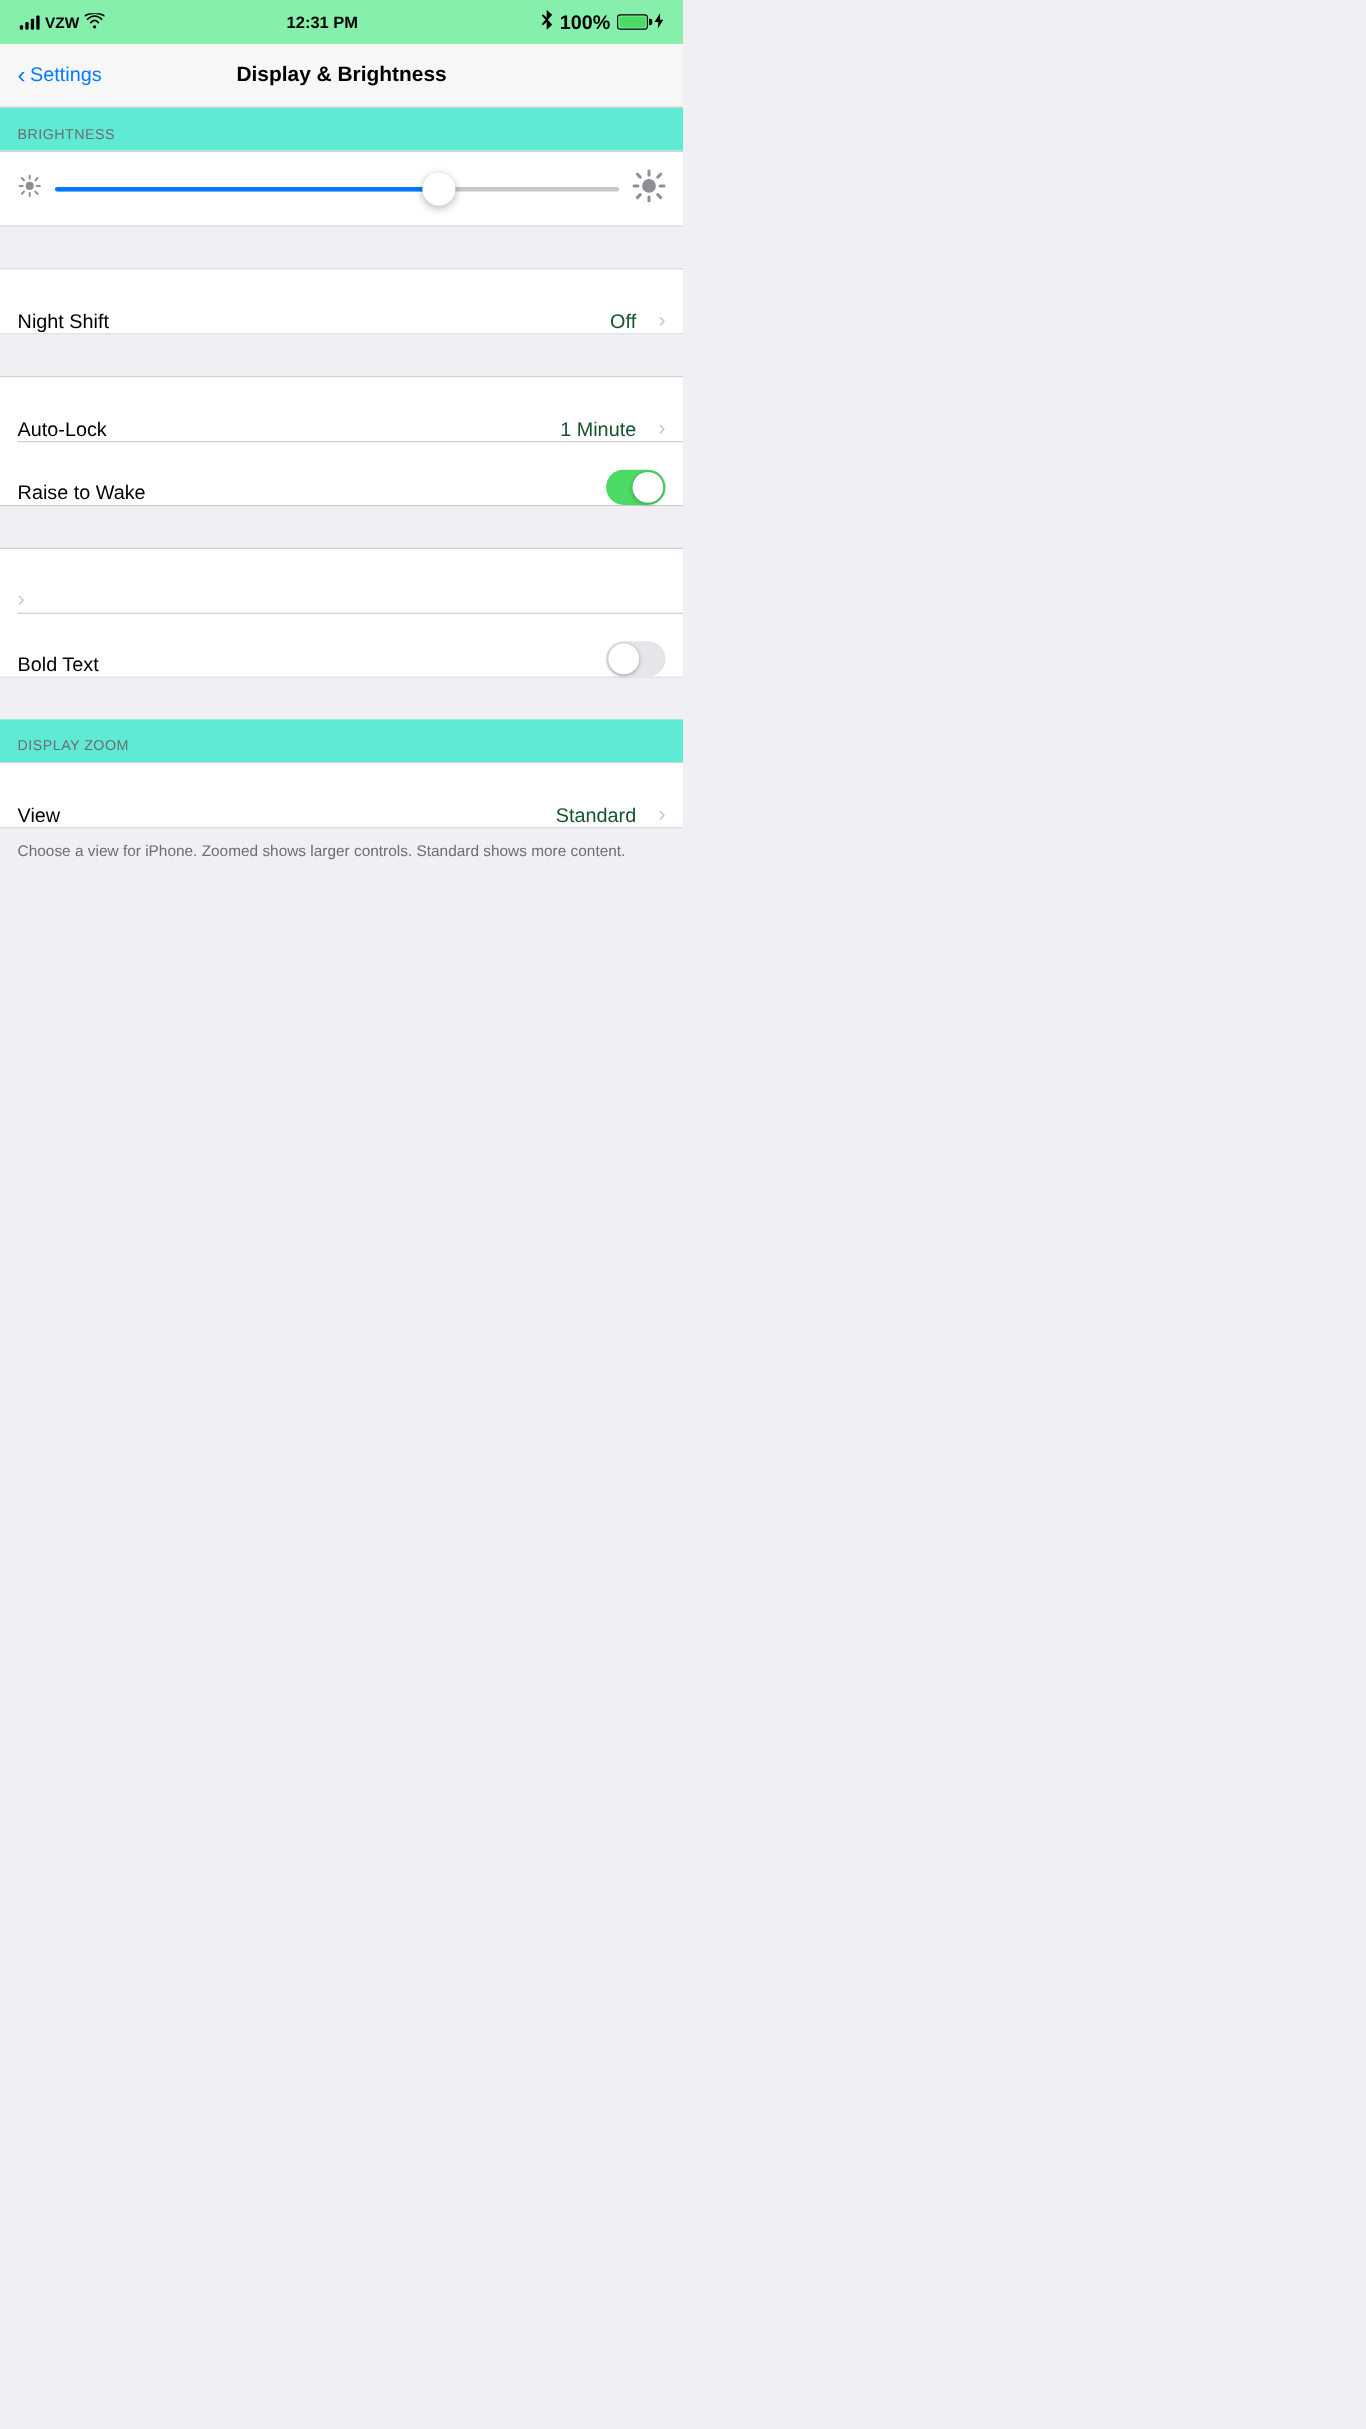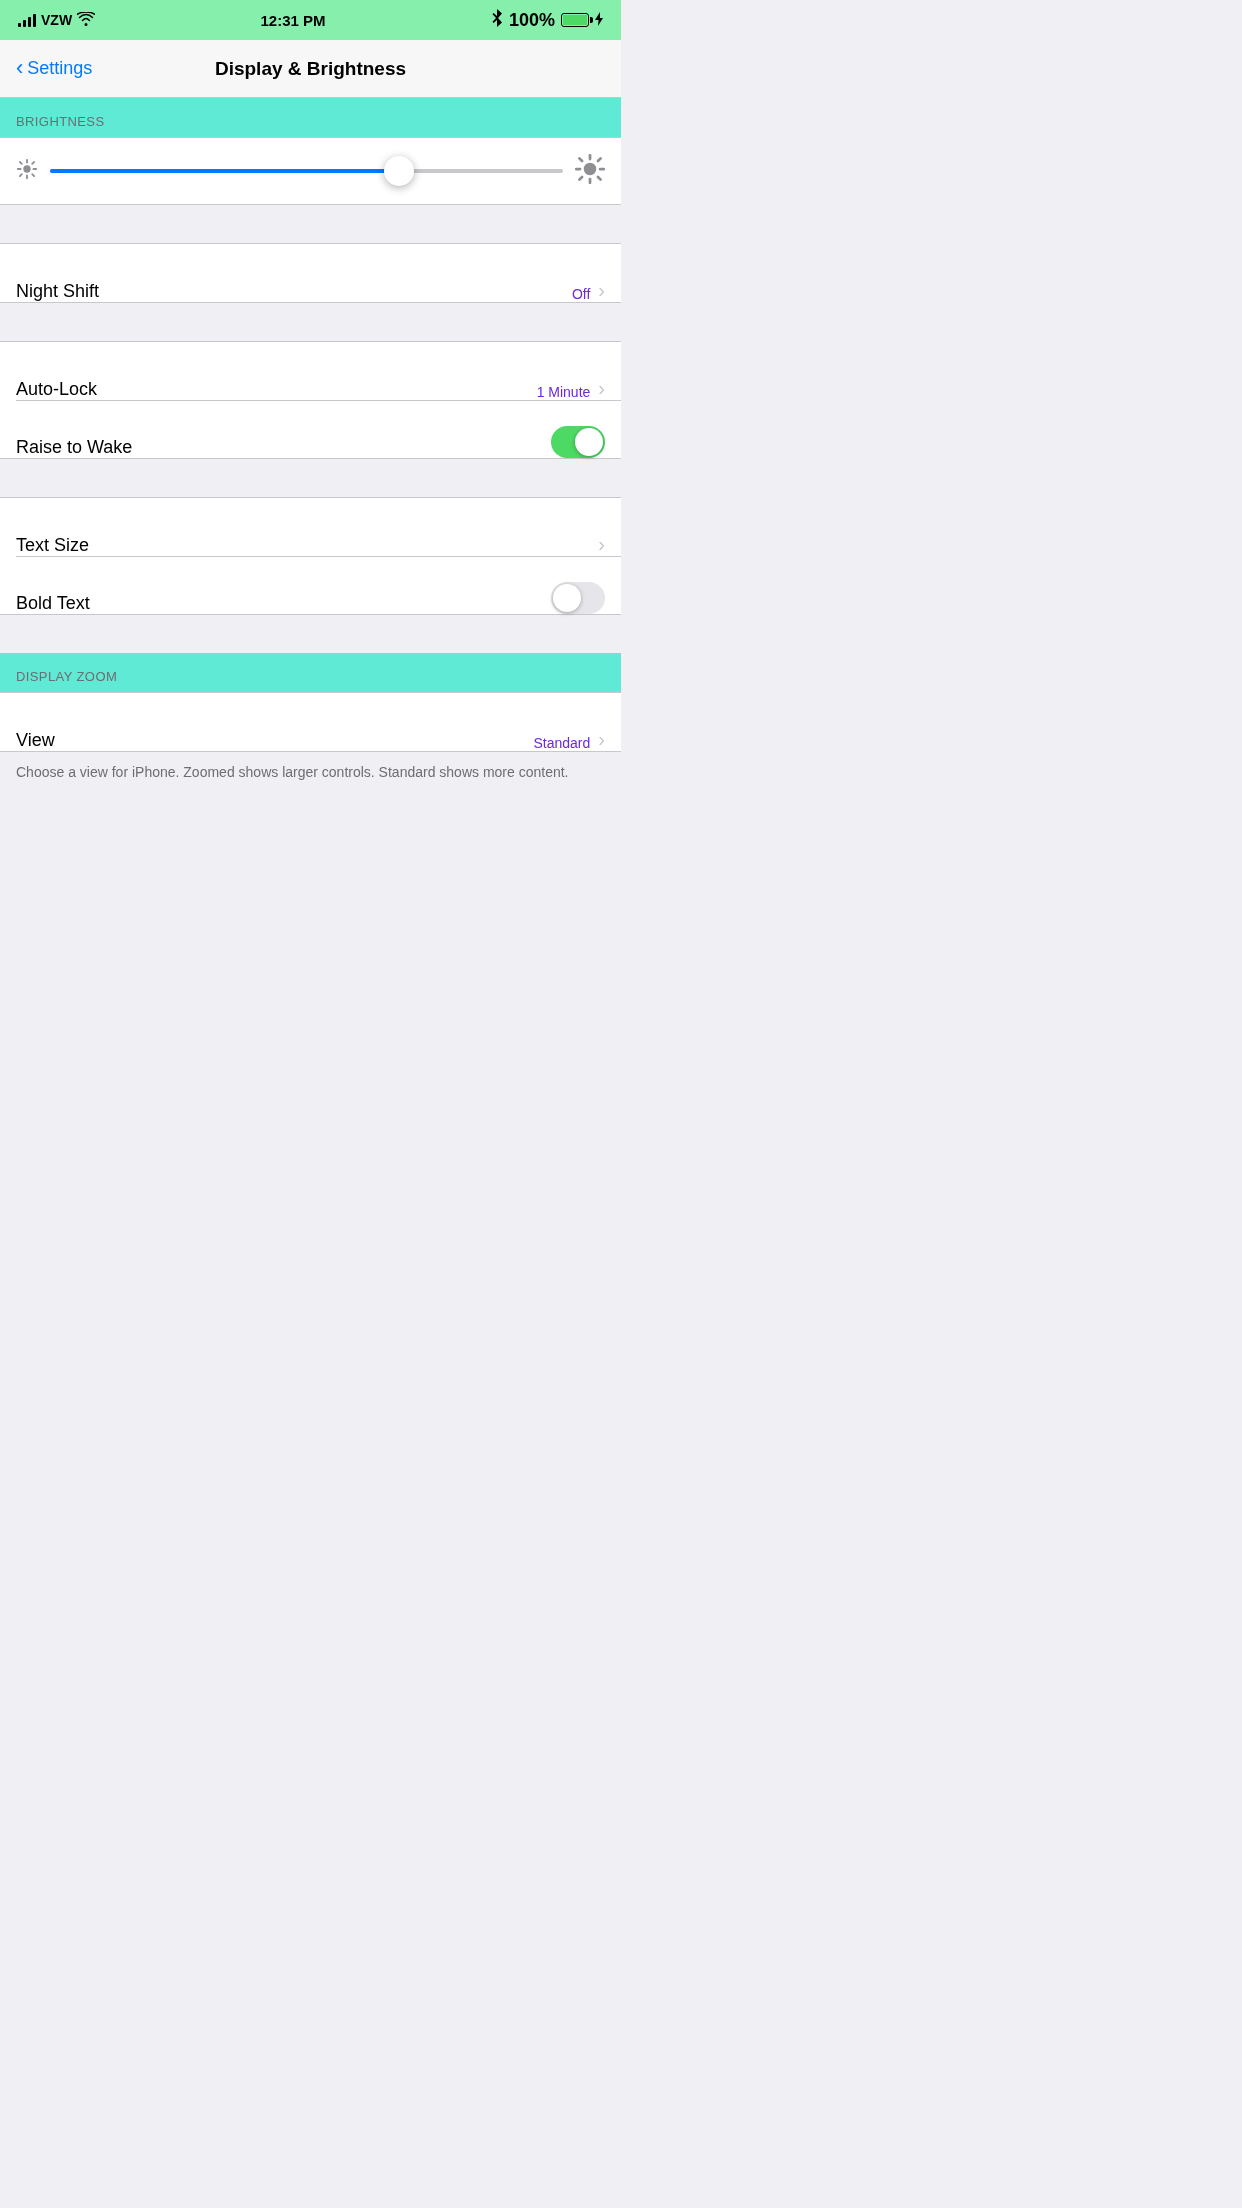--- a/index.html
+++ b/index.html
@@ -154,23 +154,23 @@
       height: 0.5px;
       background: #c8c7cc;
     }
 
     .row-label {
       font-size: 18px;
       color: #000;
       flex: 1;
     }
     .row-value {
-      font-size: 14px;
-      color: #6d28d9;
-      margin-right: 8px;
+      font-size: 18px;
+      color: #14532d;
+      margin-right: 20px;
     }
     .chevron-right {
       color: #c7c7cc;
       font-size: 20px;
       font-weight: 300;
     }
 
     
     .brightness-section {
       background: #fff;
@@ -382,21 +382,20 @@
     <div class="toggle on">
       <div class="toggle-knob"></div>
     </div>
   </div>
 </div>
 
 <div class="group-gap"></div>
 
 <div class="settings-group">
   <div class="settings-row">
-    <span class="row-label">Text Size</span>
     <span class="chevron-right">›</span>
   </div>
   <div class="settings-row">
     <span class="row-label">Bold Text</span>
     <div class="toggle off">
       <div class="toggle-knob"></div>
     </div>
   </div>
 </div>
 

